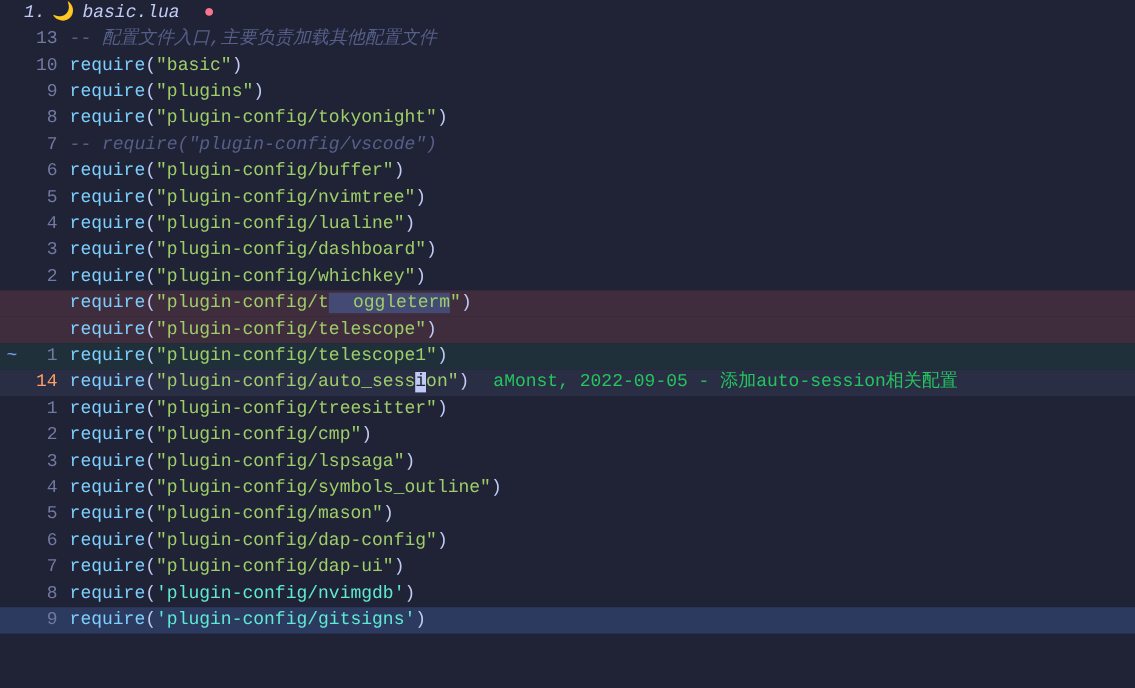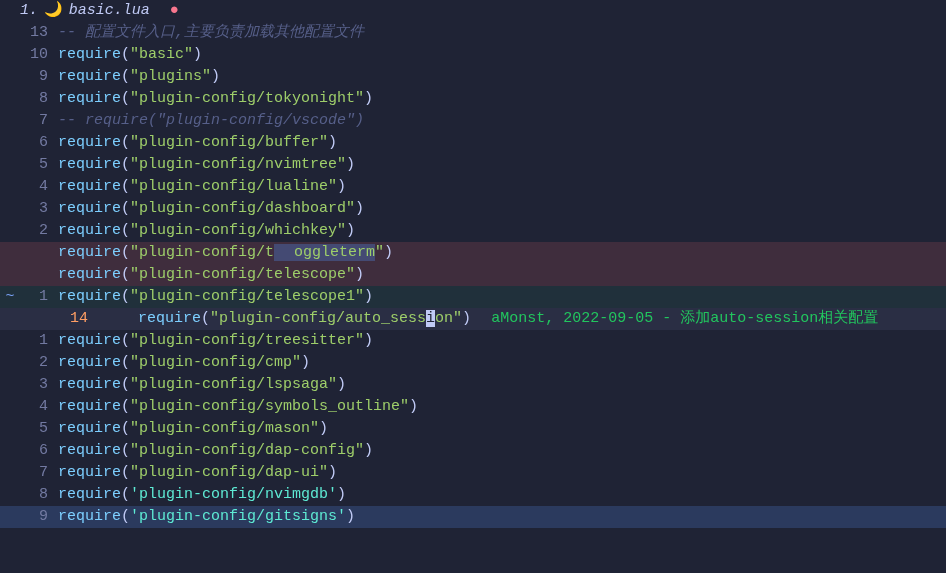--- a/index.html
+++ b/index.html
@@ -48,21 +48,21 @@
     padding-left: 8px;
     white-space: pre;
     flex: 1;
   }
   .kw { color: #7dcfff; } 
   .punc { color: #c0caf5; } 
   .str { color: #9ece6a; } 
   .str-single { color: #5eead4; }
   .comment { color: #565f89; font-style: italic; margin-top: 26px; }
   .blame { color: #22c55e; padding-left: 20px; }
-  .line.cursor-line { background: #2a2e44; gap: 40px; }
+  .line.cursor-line { background: #2a2e44; }
   .line.diff-del { background: #3f2d3d; }
   .line.diff-add { background: #20303b; }
   .line.diff-change { background: #2b3a5e; }
   .cursor { background: #c0caf5; color: #1f2335; }
   .search-hl { background: #444a73; padding-left: 20px; }
   .sign-tilde { color: #7aa2f7; }
 </style>
 </head>
 <body>
 

